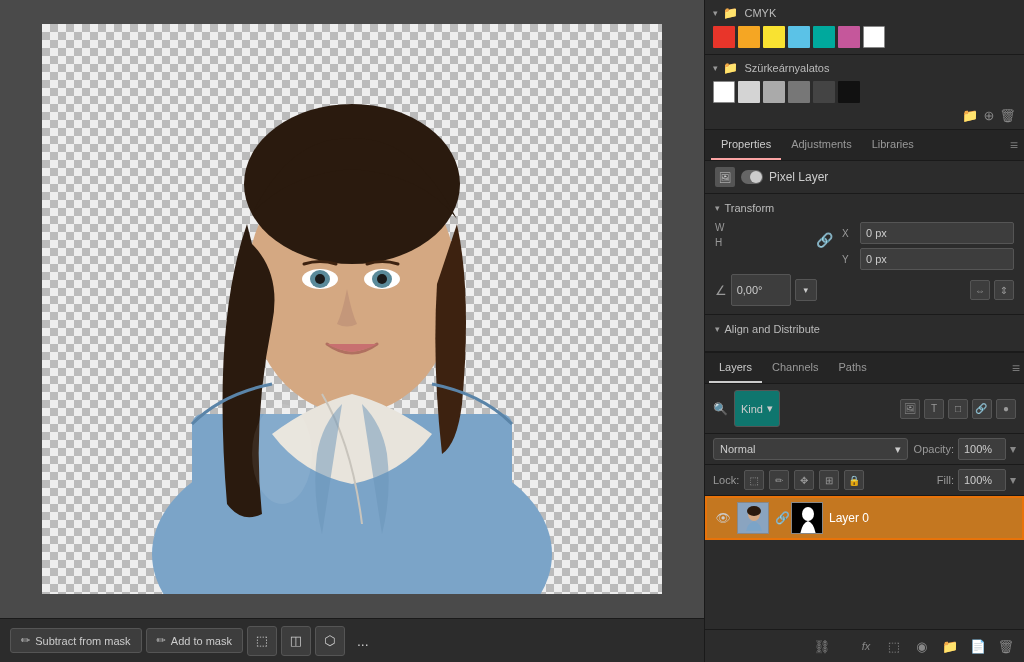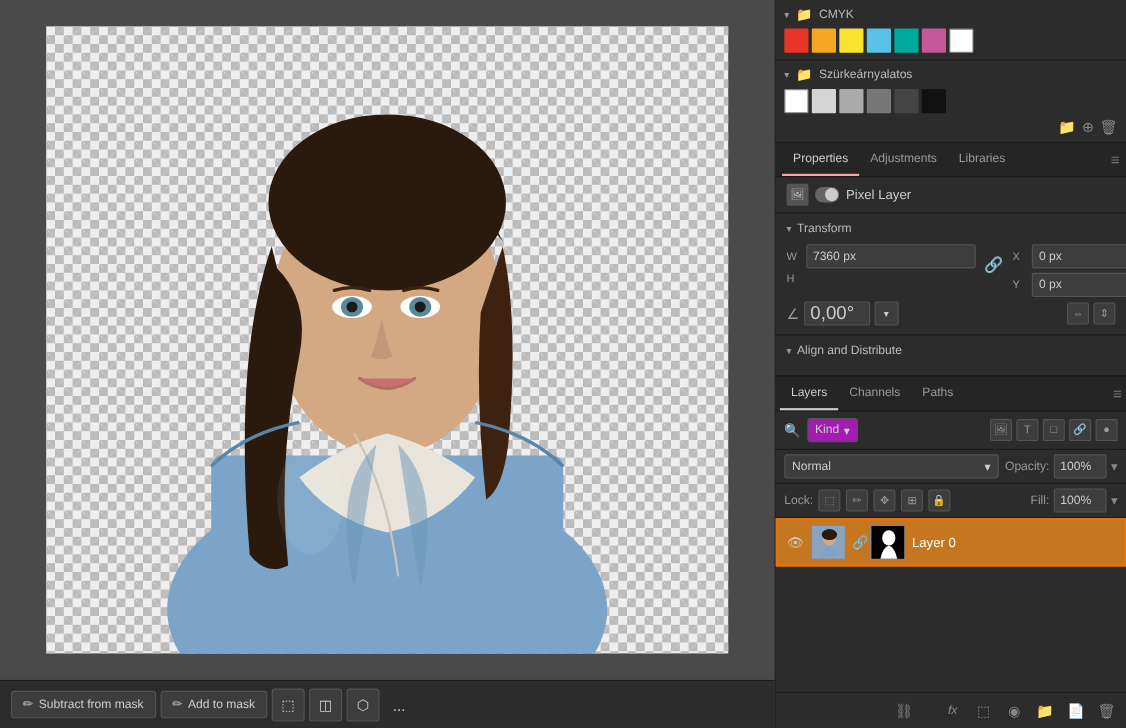--- a/index.html
+++ b/index.html
@@ -257,23 +257,23 @@
       align-items: center;
       gap: 4px;
       margin-top: 4px;
     }
 
     .angle-input {
       background: #3d3d3d;
       border: 1px solid #555;
       border-radius: 2px;
       color: #ccc;
-      font-size: 17px;
+      font-size: 11px;
       padding: 0 5px;
-      height: 22px;
+      height: 32px;
       width: 60px;
     }
 
     .angle-dropdown {
       background: #3d3d3d;
       border: 1px solid #555;
       border-radius: 2px;
       color: #ccc;
       height: 22px;
       width: 22px;
@@ -347,27 +347,27 @@
       padding: 6px 8px;
       border-bottom: 1px solid #1a1a1a;
     }
 
     .filter-icon {
       font-size: 12px;
       color: #999;
     }
 
     .kind-select {
-      background: #a21caf;
+      background: #0f766e;
       border: 1px solid #555;
       border-radius: 3px;
       color: #ccc;
       font-size: 11px;
       padding: 2px 6px;
-      height: 22px;
+      height: 37px;
       display: flex;
       align-items: center;
       gap: 4px;
       cursor: pointer;
     }
 
     .filter-icons {
       display: flex;
       gap: 4px;
       margin-left: auto;
@@ -677,21 +677,20 @@
     <div class="transform-section">
       <div class="section-title">
         <span class="section-arrow">▾</span>
         <span>Transform</span>
       </div>
 
       <div style="display:flex;gap:8px;align-items:flex-start;">
         <div style="display:flex;flex-direction:column;gap:4px;flex:1;">
           <div class="transform-row">
             <span class="transform-label">W</span>
-            <input class="transform-input" value="7360 px" readonly="" style="">
           </div>
           <div class="transform-row">
             <span class="transform-label">H</span>
           </div>
         </div>
 
         <div style="display:flex;align-items:center;justify-content:center;padding-top:10px;">
           <span class="link-icon">🔗</span>
         </div>
 

